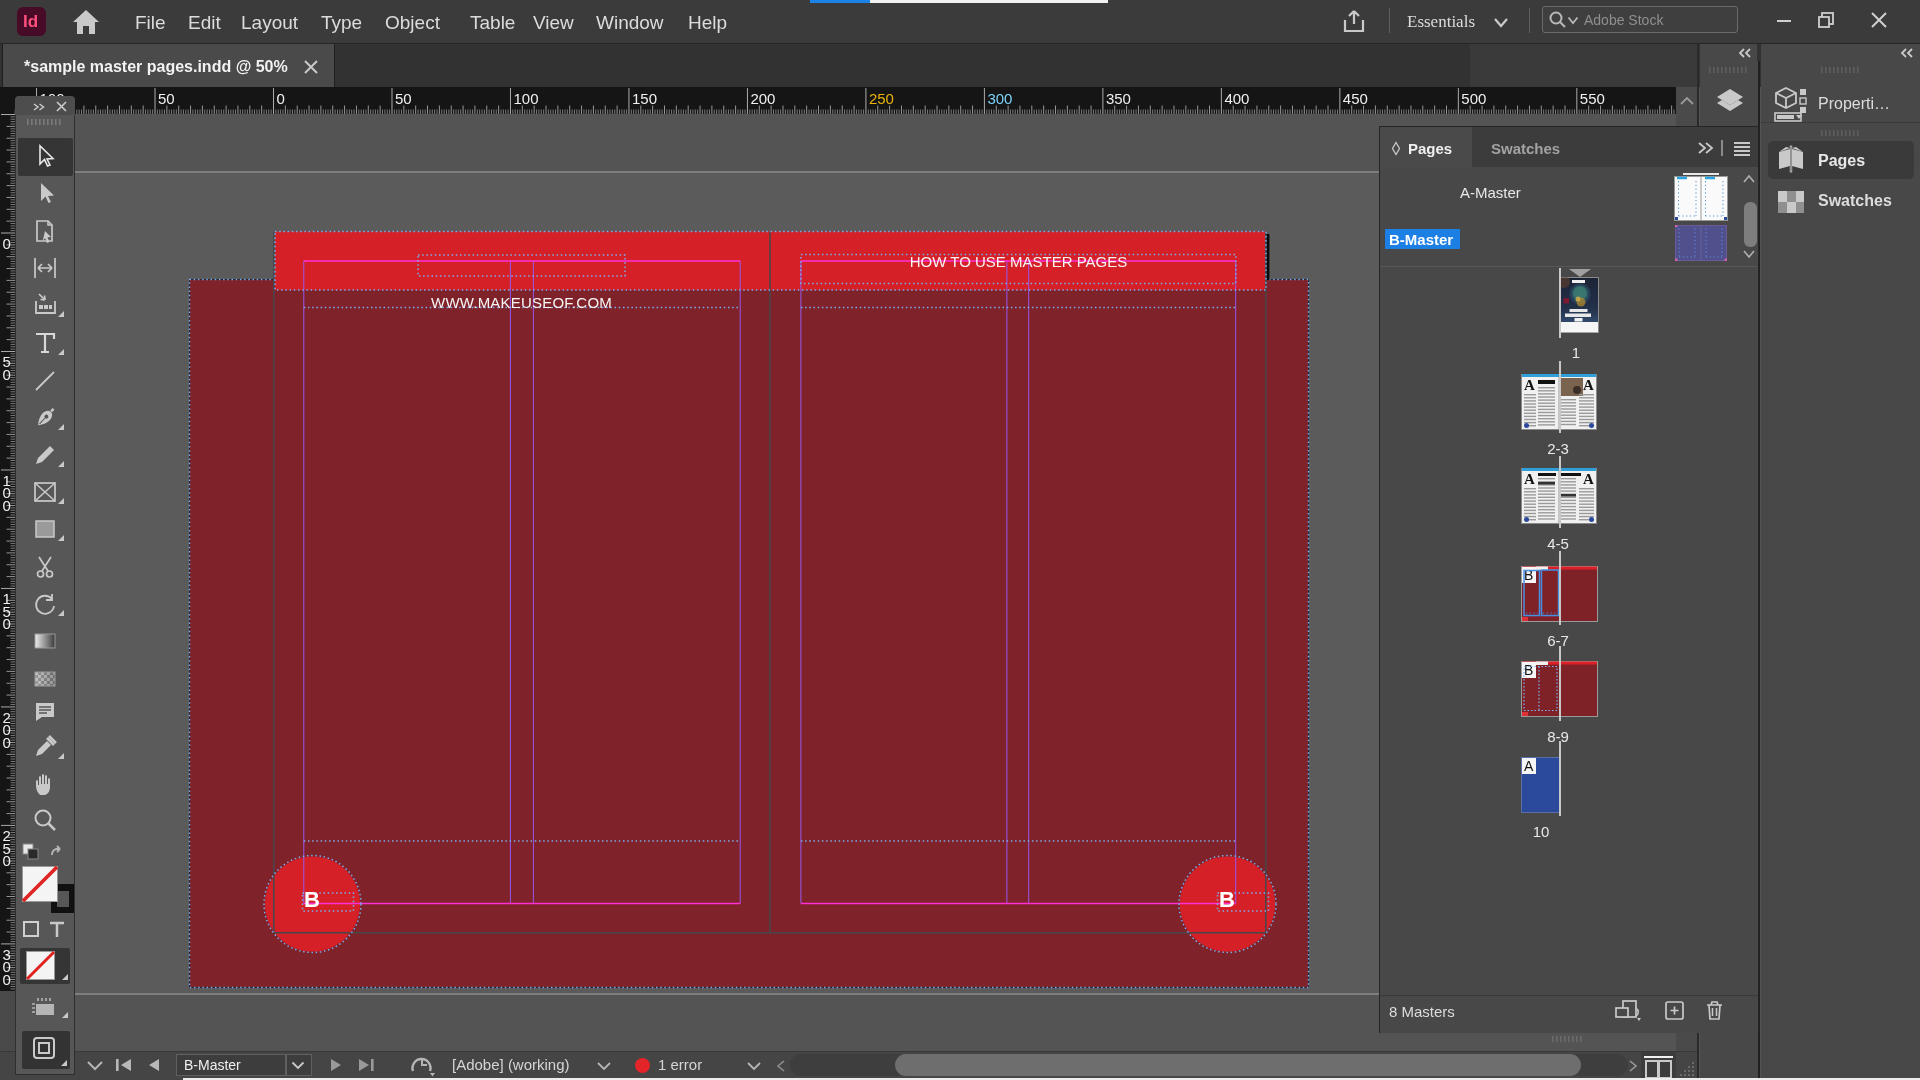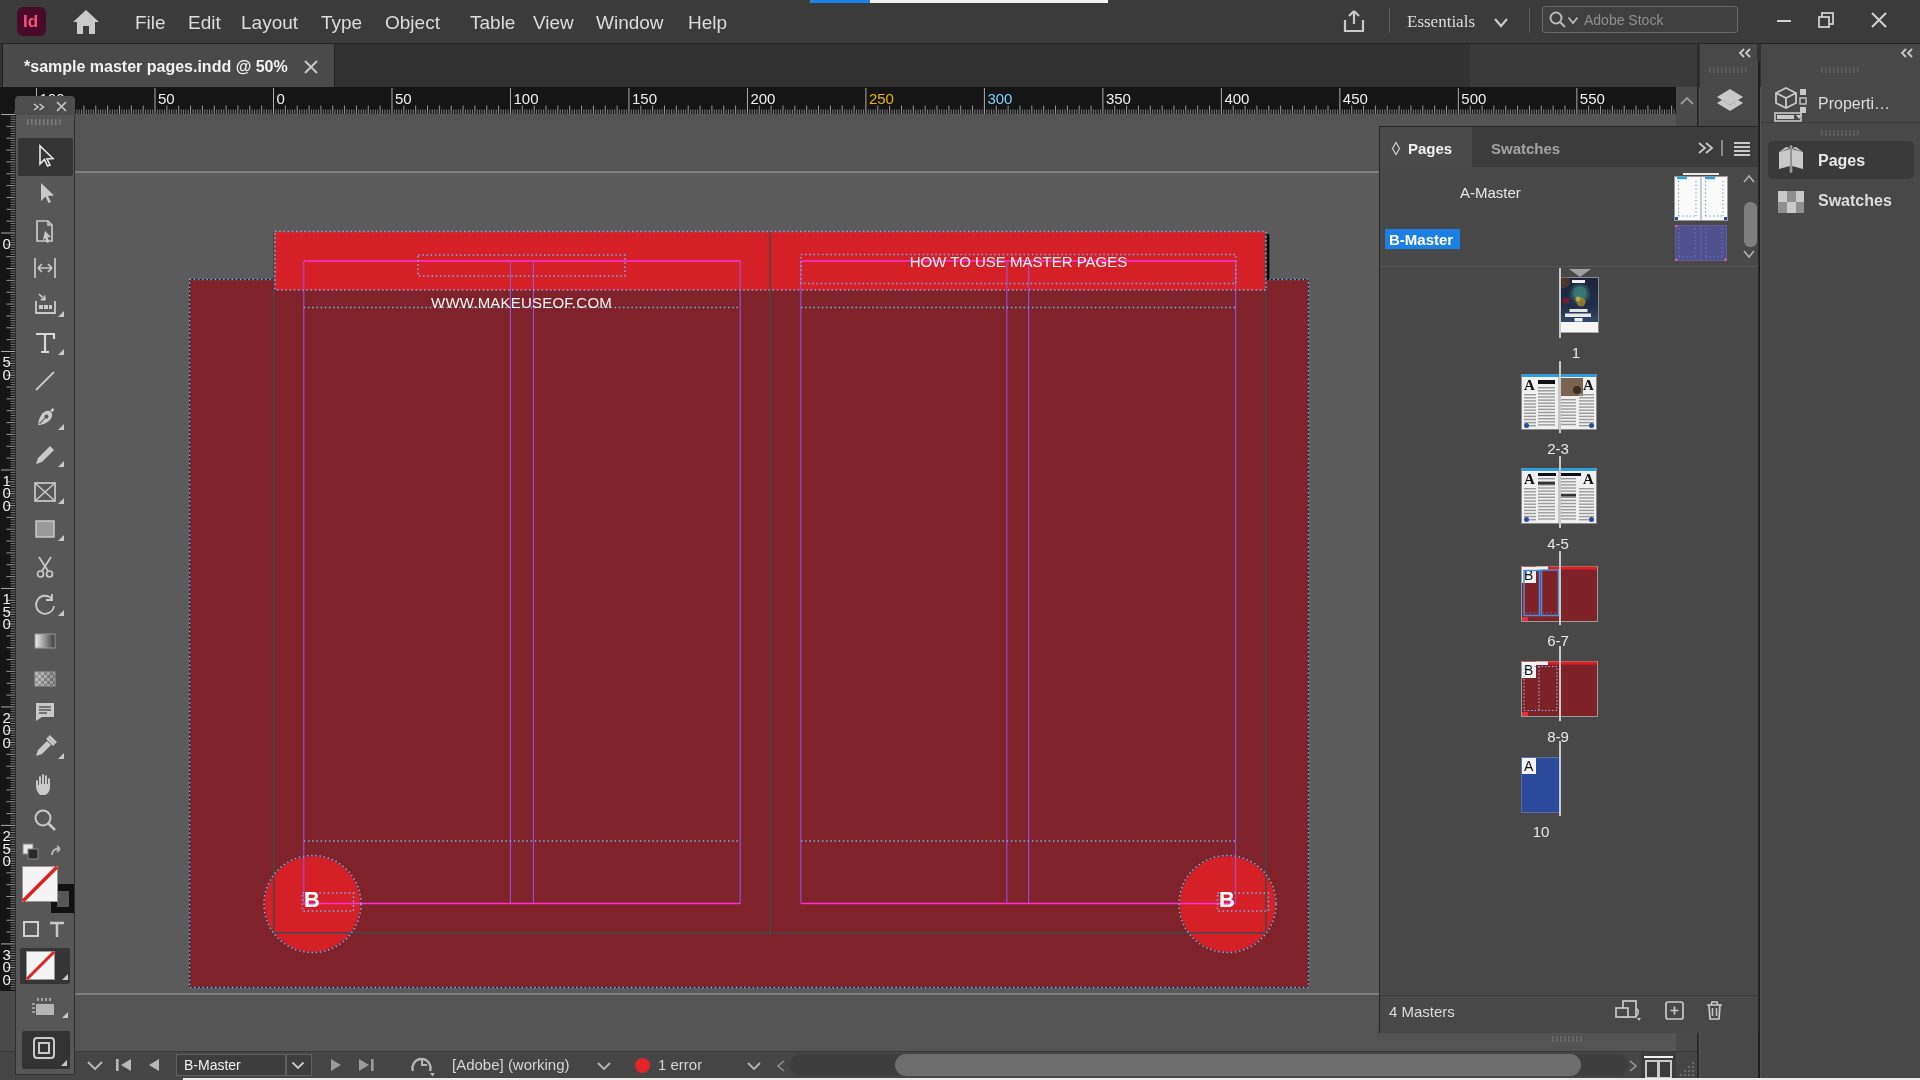--- a/index.html
+++ b/index.html
@@ -697,21 +697,21 @@
 <text x="3" y="14" font-size="14" fill="#111" font-family="Liberation Sans">A</text>
   </svg>
 <div style="position:absolute;left:1541px;top:824px;font-size:15px;color:#e8e8e8;transform:translateX(-50%);white-space:nowrap;line-height:1;">10</div>
 <div style="position:absolute;left:1559.3px;top:268px;width:1.8px;height:70px;background:#c8c8c8;"></div>
 <div style="position:absolute;left:1559.3px;top:361px;width:1.8px;height:72px;background:#c8c8c8;"></div>
 <div style="position:absolute;left:1559.3px;top:456px;width:1.8px;height:72px;background:#c8c8c8;"></div>
 <div style="position:absolute;left:1559.3px;top:551px;width:1.8px;height:74px;background:#c8c8c8;"></div>
 <div style="position:absolute;left:1559.3px;top:646px;width:1.8px;height:75px;background:#c8c8c8;"></div>
 <div style="position:absolute;left:1559.3px;top:741px;width:1.8px;height:75px;background:#c8c8c8;"></div>
 <div style="position:absolute;left:1380px;top:995px;width:378px;height:38px;background:#484848;border-top:1px solid #3a3a3a;"></div>
-<div style="position:absolute;left:1389px;top:1004px;font-size:15px;color:#dcdcdc;white-space:nowrap;line-height:1;">4 Masters</div>
+<div style="position:absolute;left:1389px;top:1004px;font-size:15px;color:#dcdcdc;white-space:nowrap;line-height:1;">8 Masters</div>
 <svg width="26" height="22" style="left:1615px;top:1000px">
 <rect x="8" y="1" width="13" height="16" fill="none" stroke="#c9c9c9" stroke-width="1.7"></rect>
 <path d="M21 8 C24 10 24 14 21 16" fill="none" stroke="#c9c9c9" stroke-width="1.5"></path>
 <rect x="1" y="8" width="12" height="9" fill="#484848" stroke="#c9c9c9" stroke-width="1.7"></rect>
 <path d="M22 18 L26 18 L24 21 Z" fill="#c9c9c9"></path>
   </svg>
 <svg width="20" height="20" style="left:1665px;top:1001px">
 <rect x="1" y="1" width="17" height="17" rx="2" fill="none" stroke="#c9c9c9" stroke-width="1.7"></rect>
 <path d="M9.5 5.5 V13.5 M5.5 9.5 H13.5" stroke="#c9c9c9" stroke-width="1.7"></path>
   </svg>

